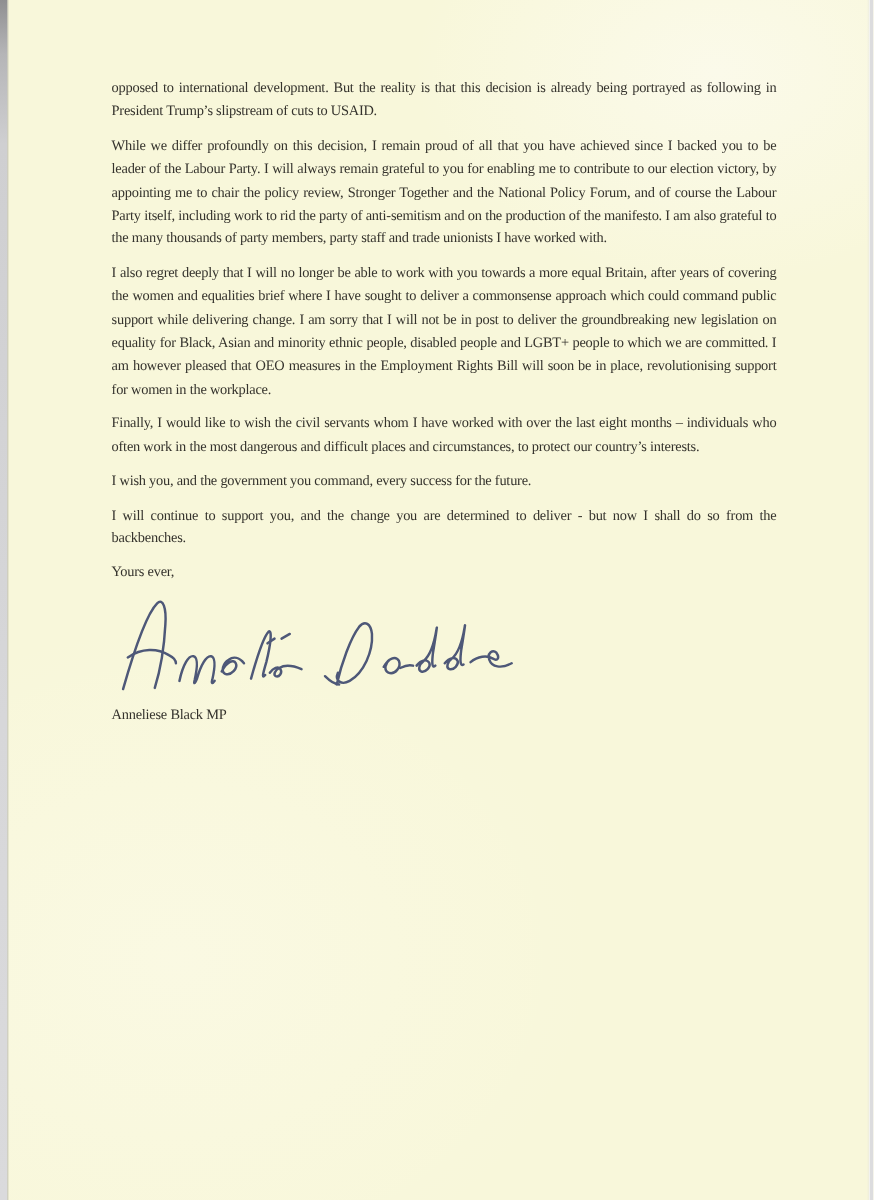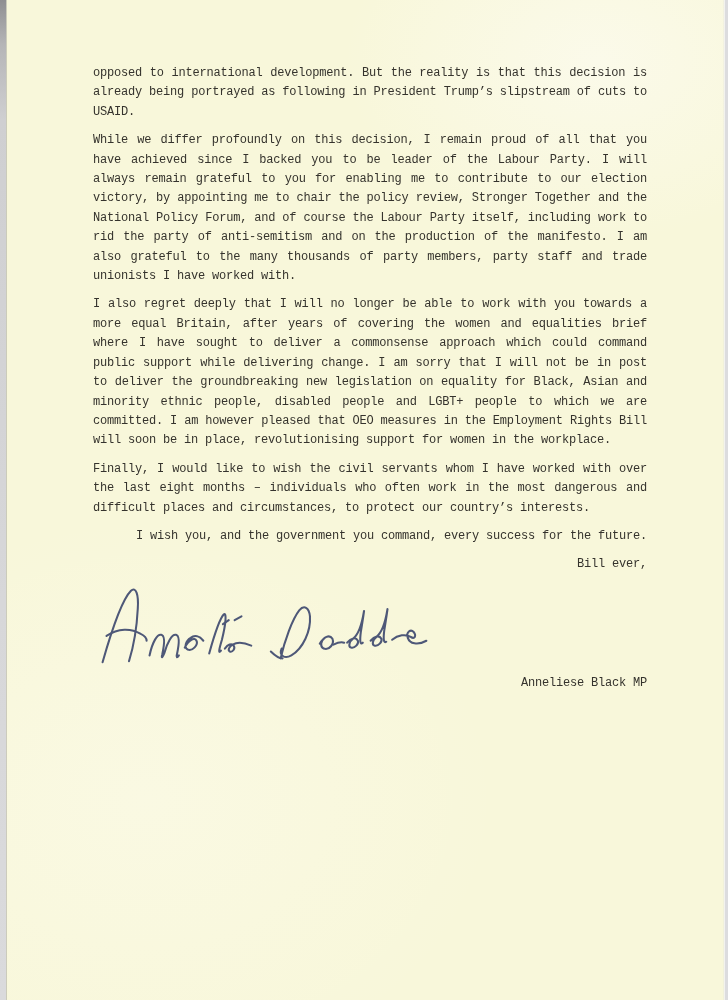--- a/index.html
+++ b/index.html
@@ -13,21 +13,21 @@
   }
   html,body{margin:0;padding:0;background:#ffffff;}
   .scan{
     position:relative;
     width:728px;height:1000px;
     overflow:hidden;
     background:
       radial-gradient(420px 300px at 82% 6%, var(--page-highlight) 0%, rgba(251,250,234,0) 60%),
       radial-gradient(500px 400px at 20% 80%, rgba(252,251,235,.5) 0%, rgba(252,251,235,0) 70%),
       var(--page-background);
-    font-family:Liberation Mono, monospace;
+    font-family:Liberation Serif, serif;
   }
   .edge-left{
     position:absolute;left:0;top:0;width:6px;height:1000px;
     background:linear-gradient(to bottom,
       var(--scan-edge-dark) 0px, #b5b5b7 45px,
       var(--scan-edge) 120px, #d7d7d9 600px, #dadadc 1000px);
   }
   .edge-left::after{
     content:"";position:absolute;right:-1px;top:0;width:1px;height:100%;
     background:rgba(120,120,125,.35);
@@ -38,21 +38,21 @@
   }
   .content{
     position:absolute;left:93px;top:64px;width:554px;
     color:var(--ink);
     font-size:12px;line-height:19.4px;letter-spacing:-0.2px;
   }
   .content p{
     margin:0 0 9px 0;
     text-align:justify;
   }
-  .content p.no-justify{text-align:right;}
+  .content p.no-justify{text-align:left;}
   .signature{
     color:var(--signature-ink);
     margin:4px 0 0 -2px;
     height:90px;
   }
   .signature svg{display:block;}
   .printed-name{margin-top:4px;}
 </style>
 </head>
 <body>
@@ -60,21 +60,22 @@
 <div class="scan">
   <div class="edge-left"></div>
   <div class="edge-right"></div>
 
   <div class="content">
     <p>opposed to international development. But the reality is that this decision is already being portrayed as following in President Trump’s slipstream of cuts to USAID.</p>
     <p>While we differ profoundly on this decision, I remain proud of all that you have achieved since I backed you to be leader of the Labour Party. I will always remain grateful to you for enabling me to contribute to our election victory, by appointing me to chair the policy review, Stronger Together and the National Policy Forum, and of course the Labour Party itself, including work to rid the party of anti-semitism and on the production of the manifesto. I am also grateful to the many thousands of party members, party staff and trade unionists I have worked with.</p>
     <p>I also regret deeply that I will no longer be able to work with you towards a more equal Britain, after years of covering the women and equalities brief where I have sought to deliver a commonsense approach which could command public support while delivering change. I am sorry that I will not be in post to deliver the groundbreaking new legislation on equality for Black, Asian and minority ethnic people, disabled people and LGBT+ people to which we are committed. I am however pleased that OEO measures in the Employment Rights Bill will soon be in place, revolutionising support for women in the workplace.</p>
     <p>Finally, I would like to wish the civil servants whom I have worked with over the last eight months – individuals who often work in the most dangerous and difficult places and circumstances, to protect our country’s interests.</p>
     <p class="no-justify">I wish you, and the government you command, every success for the future.</p>
-    <p class="no-justify">Bill ever,</p>
+    <p>I will continue to support you, and the change you are determined to deliver - but now I shall do so from the backbenches.</p>
+    <p class="no-justify">Yours ever,</p>
 
     <div class="signature" role="img" aria-label="Anneliese Dodds">
       <svg width="345" height="90" viewBox="0 0 345 92" fill="none" stroke="currentColor" stroke-width="2.1" stroke-linecap="round" stroke-linejoin="round">
 
         <path d="M8 80 C16 52 28 16 37 7 C42 2 45 11 44 25 C43 45 39 66 35 79"></path>
         <path d="M12 53 C24 45 37 45 47 51 C51 53 53 56 53 58"></path>
 
         <path d="M56 73 C59 59 64 51 68 52 C72 53 71 63 69 72 C68 76 69 76 71 71 C74 60 79 51 83 52 C87 53 86 63 84 72 C83 75 84 76 86 73"></path>
 
         <path d="M92 65 C96 57 102 54 104 58 C106 62 100 69 95 67 C91 65 93 58 98 55 C102 52 107 53 111 58"></path>

